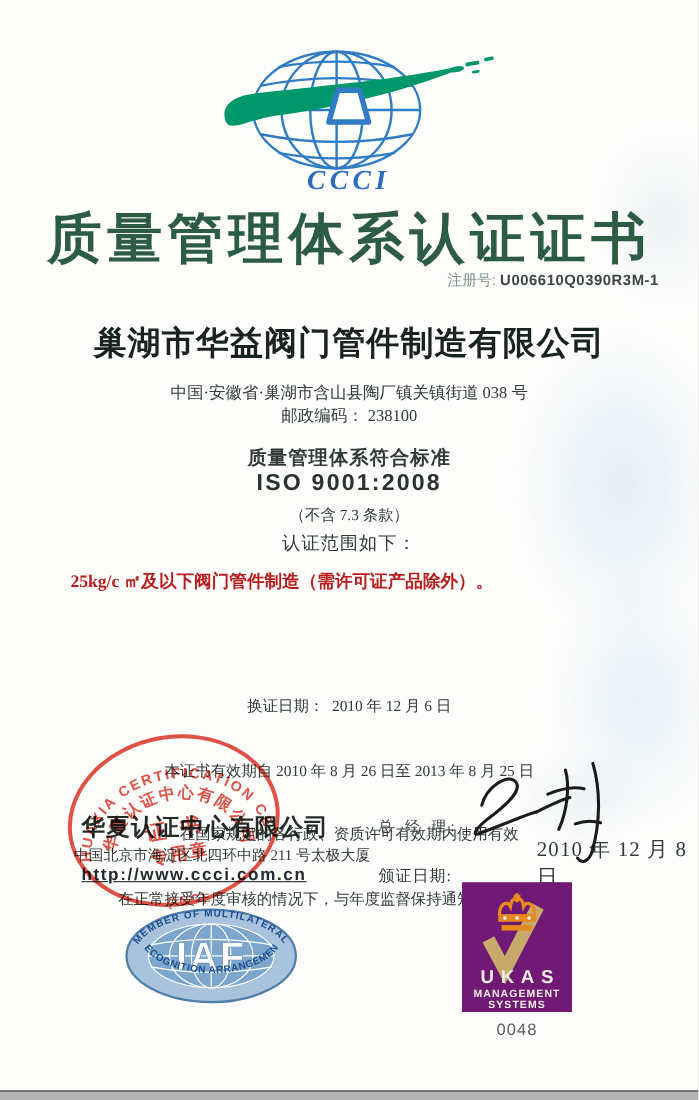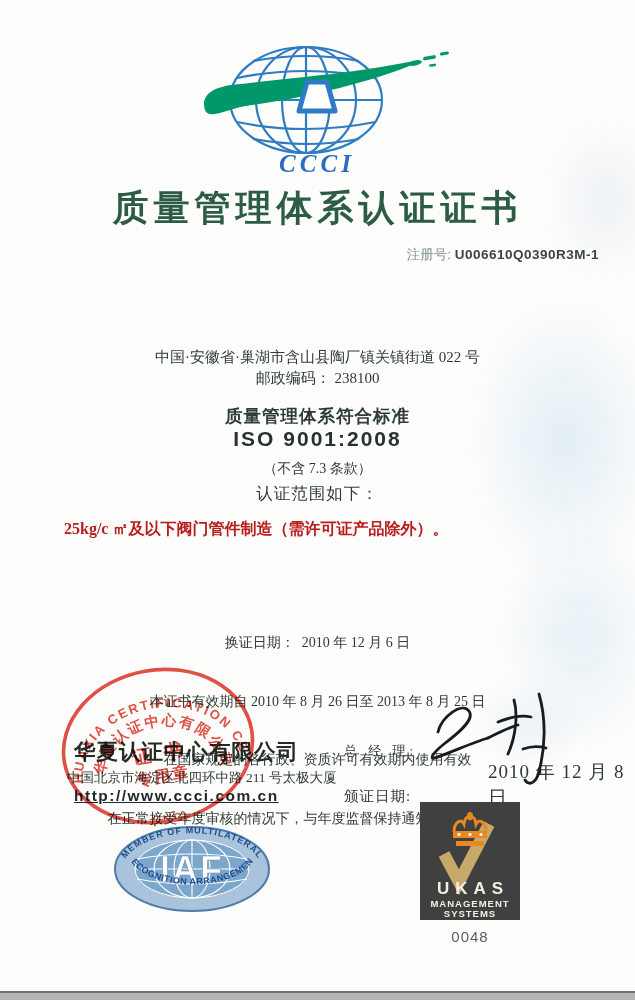--- a/index.html
+++ b/index.html
@@ -12,21 +12,21 @@
   .abs{position:absolute;}
   .cw{left:0;width:635px;text-align:center;}
   
   .wm{position:absolute;border-radius:50%;filter:blur(6px);pointer-events:none;}
   .wm1{left:470px;top:300px;width:190px;height:280px;background:radial-gradient(closest-side,rgba(203,225,239,.55),rgba(203,225,239,0));}
   .wm2{left:500px;top:520px;width:160px;height:230px;background:radial-gradient(closest-side,rgba(203,225,239,.45),rgba(203,225,239,0));}
   .wm3{left:545px;top:120px;width:120px;height:160px;background:radial-gradient(closest-side,rgba(210,222,230,.35),rgba(210,222,230,0));}
   .wm4{left:470px;top:680px;width:120px;height:90px;background:radial-gradient(closest-side,rgba(208,224,235,.35),rgba(208,224,235,0));}
   .scan-strip{left:0;top:991px;width:635px;height:9px;background:linear-gradient(to bottom,#6f6f6f 0 2px,#b5b5b5 2px 100%);}
   
-  .cert-title{top:184px;font-size:36px;font-weight:900;letter-spacing:5px;color:#2d5c44;}
+  .cert-title{top:184px;font-size:50px;font-weight:900;letter-spacing:5px;color:#2d5c44;}
   .reg-line{top:246px;right:36px;font-size:13.5px;font-family:"Liberation Sans",sans-serif;}
   .reg-label{color:#7f9288;}
   .reg-num{color:#3c4540;font-weight:bold;letter-spacing:.5px;}
   .intro{top:276px;font-size:16px;letter-spacing:2px;}
   .company{top:292px;font-size:30px;font-weight:bold;color:#19241f;letter-spacing:1px;}
   .addr{top:348px;font-size:15px;}
   .postal{top:369px;font-size:15px;}
   .std-intro{top:404px;font-size:17.5px;font-weight:bold;letter-spacing:1px;}
   .iso{top:427px;font-size:21px;font-weight:bold;font-family:"Liberation Sans",sans-serif;letter-spacing:2px;color:#28332d;}
   .excl{top:460px;font-size:14px;}
@@ -35,21 +35,21 @@
   .dates{top:594px;font-size:14px;line-height:19.5px;white-space:pre;}
   
   .issuer-name{left:74px;top:737px;font-size:21.5px;font-weight:bold;color:#222b26;letter-spacing:1px;}
   .issuer-addr{left:67px;top:769px;font-size:13.5px;}
   .issuer-url{left:74px;top:787px;font-size:15.5px;font-weight:bold;letter-spacing:1.5px;color:#232a2f;
     text-decoration:underline;font-family:"Liberation Sans",sans-serif;}
   .gm-label{left:344px;top:742px;font-size:13px;letter-spacing:4px;}
   .issue-label{left:344px;top:787px;font-size:14.5px;letter-spacing:1px;}
   .issue-date{left:452px;top:759px;font-size:19px;letter-spacing:1px;margin-left:36px;}
   
-  .ukas-box{left:420px;top:802px;width:100px;height:118px;background:#404040;
+  .ukas-box{left:420px;top:802px;width:100px;height:118px;background:#701a75;
     font-family:"Liberation Sans",sans-serif;}
   .ukas-name{position:absolute;top:77px;left:0;width:100px;text-align:center;color:#f3efe2;
     font-size:17px;font-weight:bold;letter-spacing:6px;text-indent:6px;}
   .ukas-sub{position:absolute;left:0;width:100px;text-align:center;color:#f3efe2;
     font-size:9.5px;font-weight:bold;letter-spacing:1px;}
   .ukas-sub1{top:96px;} .ukas-sub2{top:106px;}
   .ukas-num{left:420px;top:928px;width:100px;text-align:center;font-size:15px;color:#5c5c5c;
     font-family:"Liberation Sans",sans-serif;letter-spacing:1px;}
   .sig-svg{left:420px;top:686px;}
   .stamp-svg{left:52px;top:660px;opacity:.88;mix-blend-mode:multiply;}
@@ -87,21 +87,22 @@
     <path d="M 142,89 L 150,60 L 170,60 L 178,89 Z" fill="#ffffff" stroke="#2f7cc4" stroke-width="5" stroke-linejoin="round"></path>
     <text x="160" y="150" text-anchor="middle" font-family="Liberation Serif,serif" font-size="25" font-weight="bold" font-style="italic" fill="#2b6cc0" letter-spacing="4">CCCI</text>
   </svg>
 
   <div class="abs cw cert-title">质量管理体系认证证书</div>
   <div class="abs reg-line">
     <span class="reg-label">注册号:</span>
     <span class="reg-num">U006610Q0390R3M-1</span>
   </div>
 
-  <div class="abs cw addr">中国·安徽省·巢湖市含山县陶厂镇关镇街道 022 号</div>
+  <div class="abs cw company">巢湖市华益阀门管件制造有限公司</div>
+  <div class="abs cw addr">中国·安徽省·巢湖市含山县陶厂镇关镇街道 038 号</div>
   <div class="abs cw postal">邮政编码： 238100</div>
 
   <div class="abs cw std-intro">质量管理体系符合标准</div>
   <div class="abs cw iso">ISO 9001:2008</div>
   <div class="abs cw excl">（不含 7.3 条款）</div>
   <div class="abs cw scope-intro">认证范围如下：</div>
   <div class="abs scope">25kg/c ㎡及以下阀门管件制造（需许可证产品除外）。</div>
 
   <div class="abs cw dates">
     <div>换证日期：  2010 年 12 月 6 日</div>

